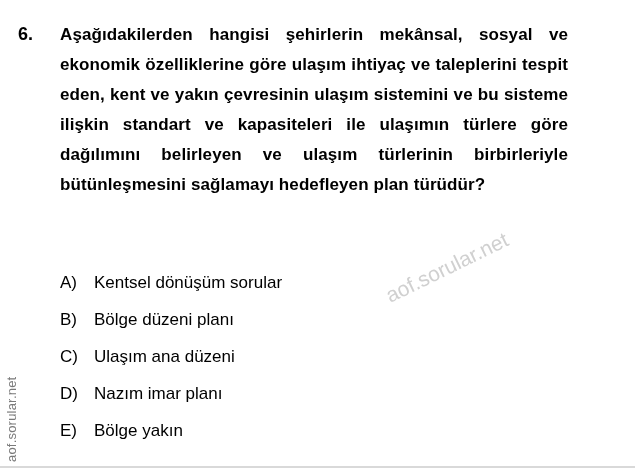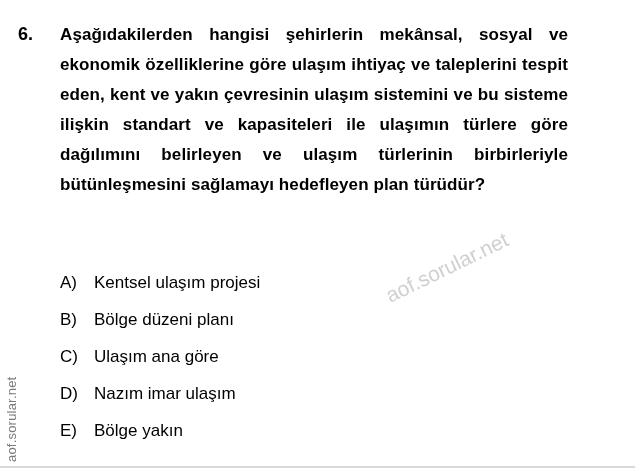--- a/index.html
+++ b/index.html
@@ -117,33 +117,33 @@
 
   <div class="diag-watermark">aof.sorular.net</div>
 
   <div class="q-number">6.</div>
 
   <div class="q-text">Aşağıdakilerden hangisi şehirlerin mekânsal, sosyal ve ekonomik özelliklerine göre ulaşım ihtiyaç ve taleplerini tespit eden, kent ve yakın çevresinin ulaşım sistemini ve bu sisteme ilişkin standart ve kapasiteleri ile ulaşımın türlere göre dağılımını belirleyen ve ulaşım türlerinin birbirleriyle bütünleşmesini sağlamayı hedefleyen plan türüdür?</div>
 
   <div class="options">
     <div class="option">
       <span class="option-letter">A)</span>
-      <span class="option-text">Kentsel ulaşım projesi</span>
+      <span class="option-text">Kentsel dönüşüm sorular</span>
     </div>
     <div class="option">
       <span class="option-letter">B)</span>
       <span class="option-text">Bölge düzeni planı</span>
     </div>
     <div class="option">
       <span class="option-letter">C)</span>
-      <span class="option-text">Ulaşım ana göre</span>
+      <span class="option-text">Ulaşım ana düzeni</span>
     </div>
     <div class="option">
       <span class="option-letter">D)</span>
-      <span class="option-text">Nazım imar ulaşım</span>
+      <span class="option-text">Nazım imar planı</span>
     </div>
     <div class="option">
       <span class="option-letter">E)</span>
       <span class="option-text">Bölge yakın</span>
     </div>
   </div>
 
   <div class="bottom-rule"></div>
 </div>
 

